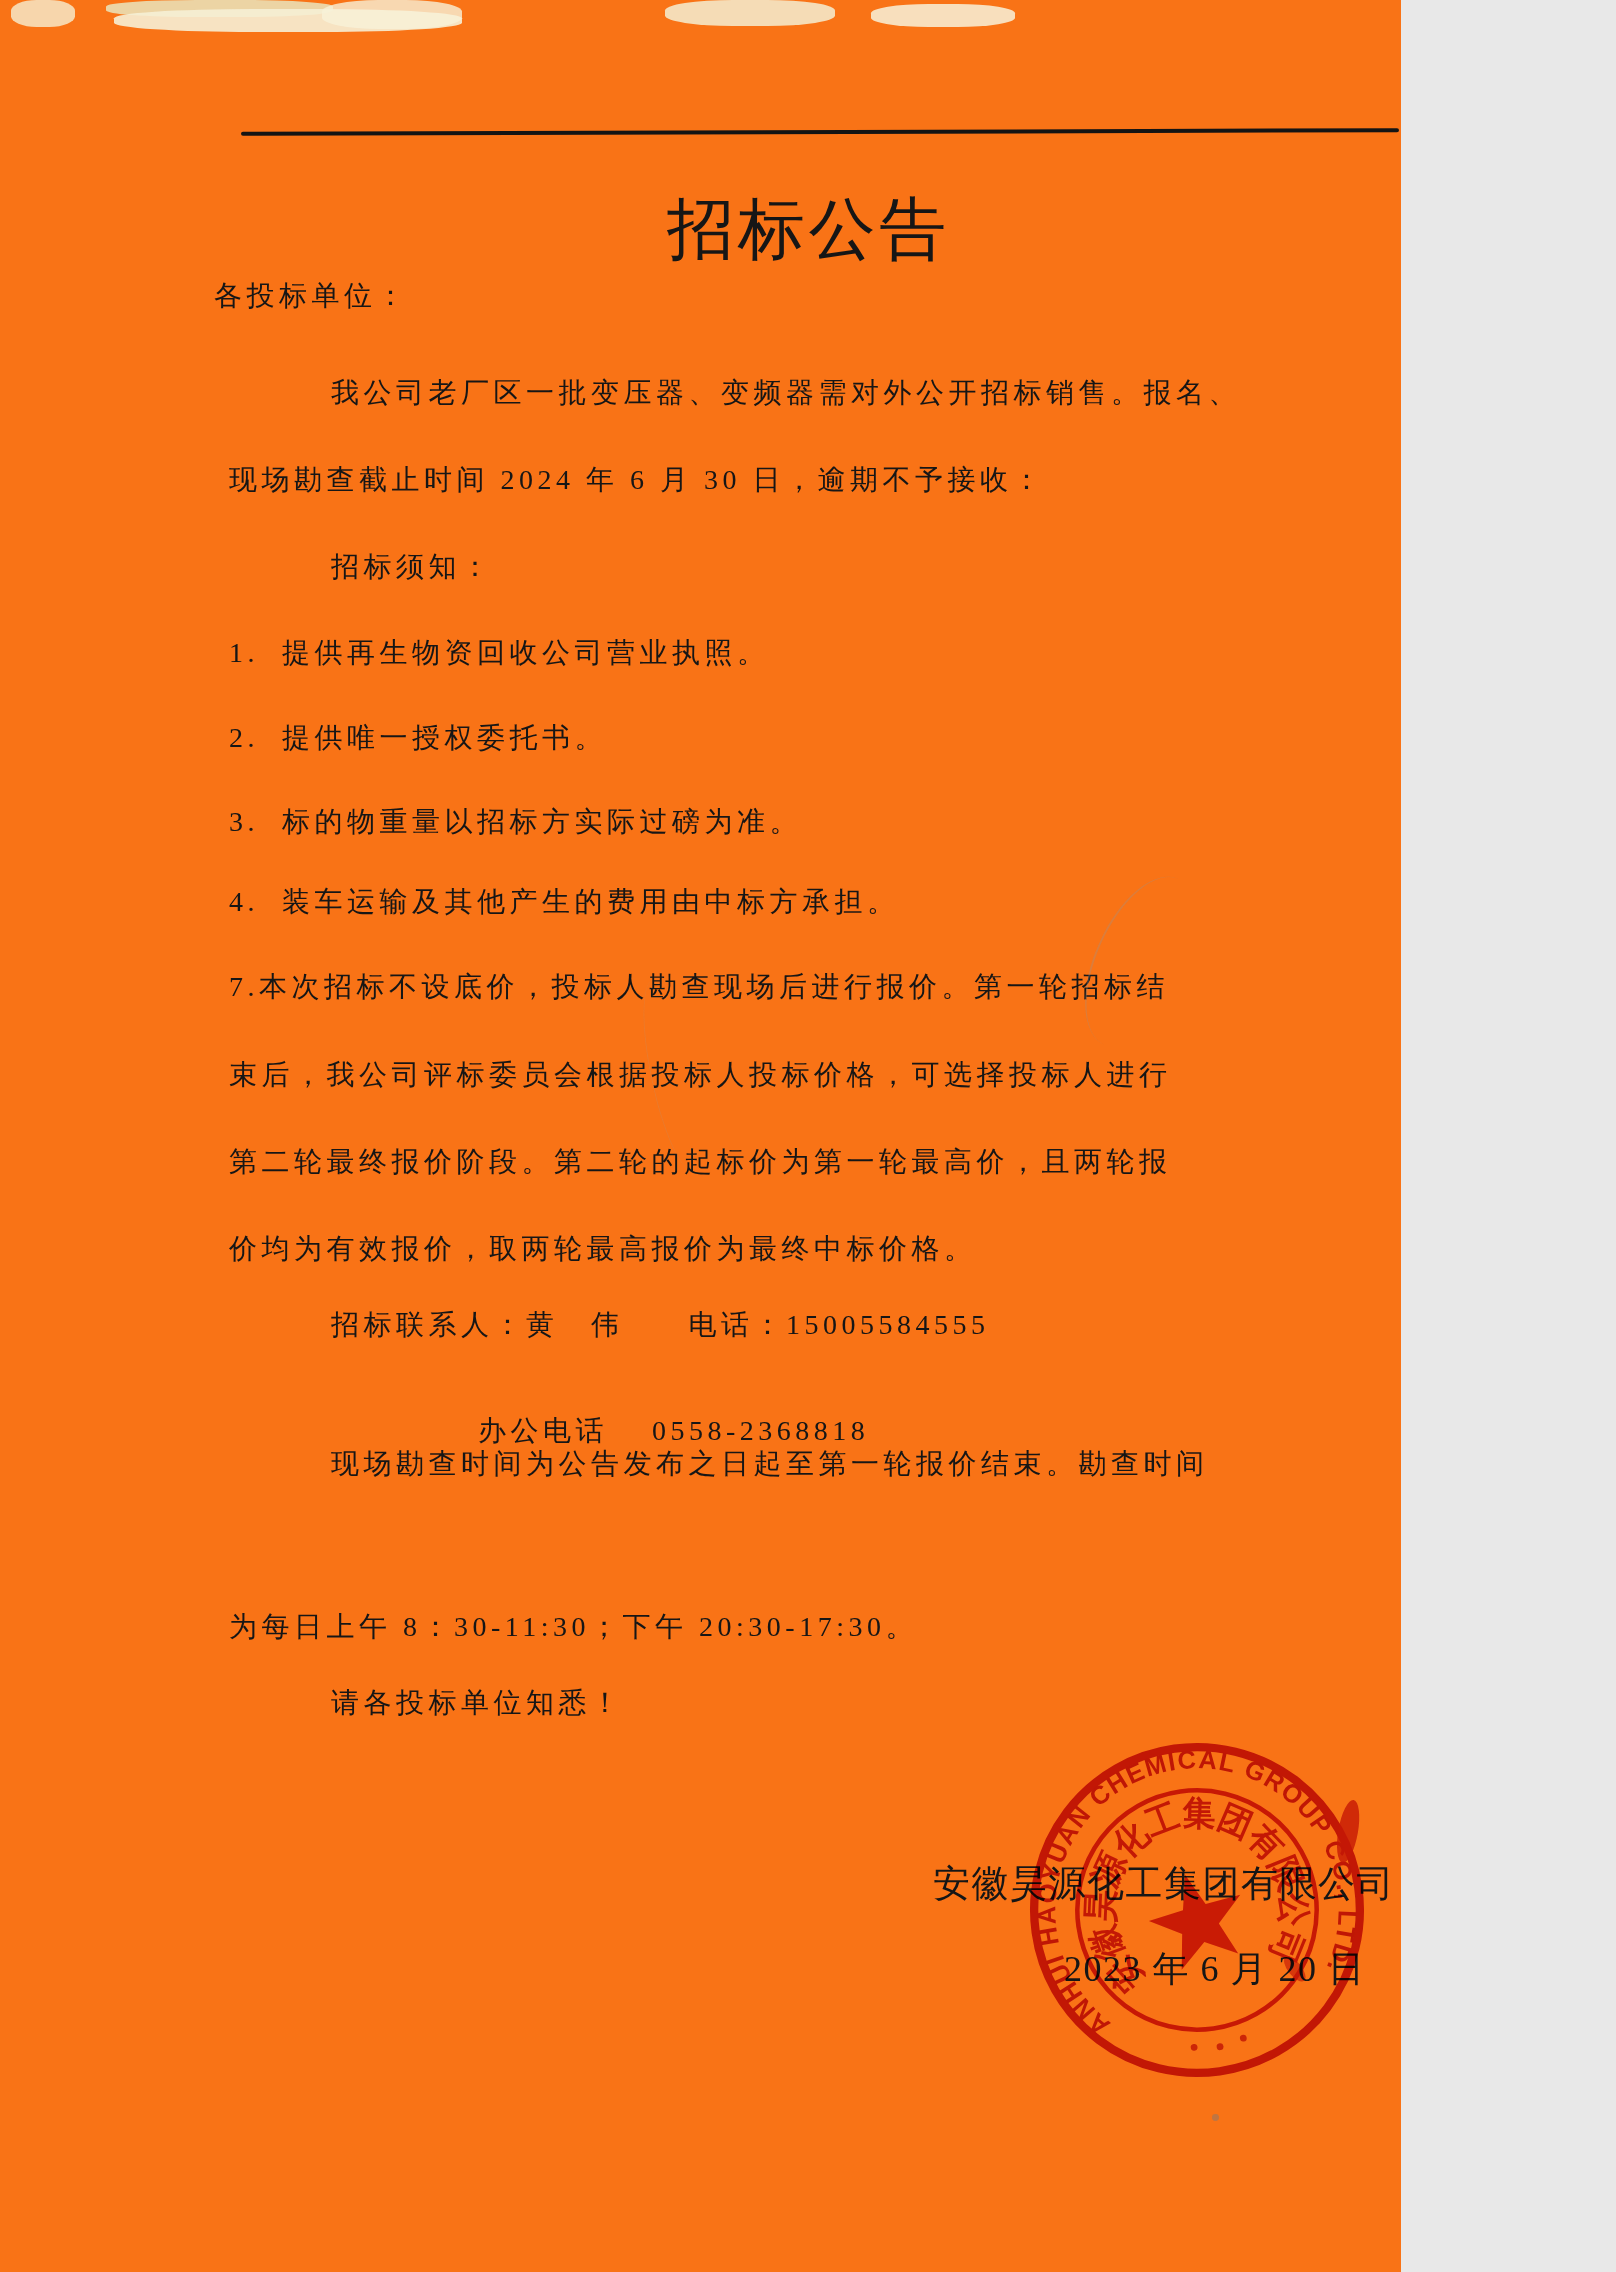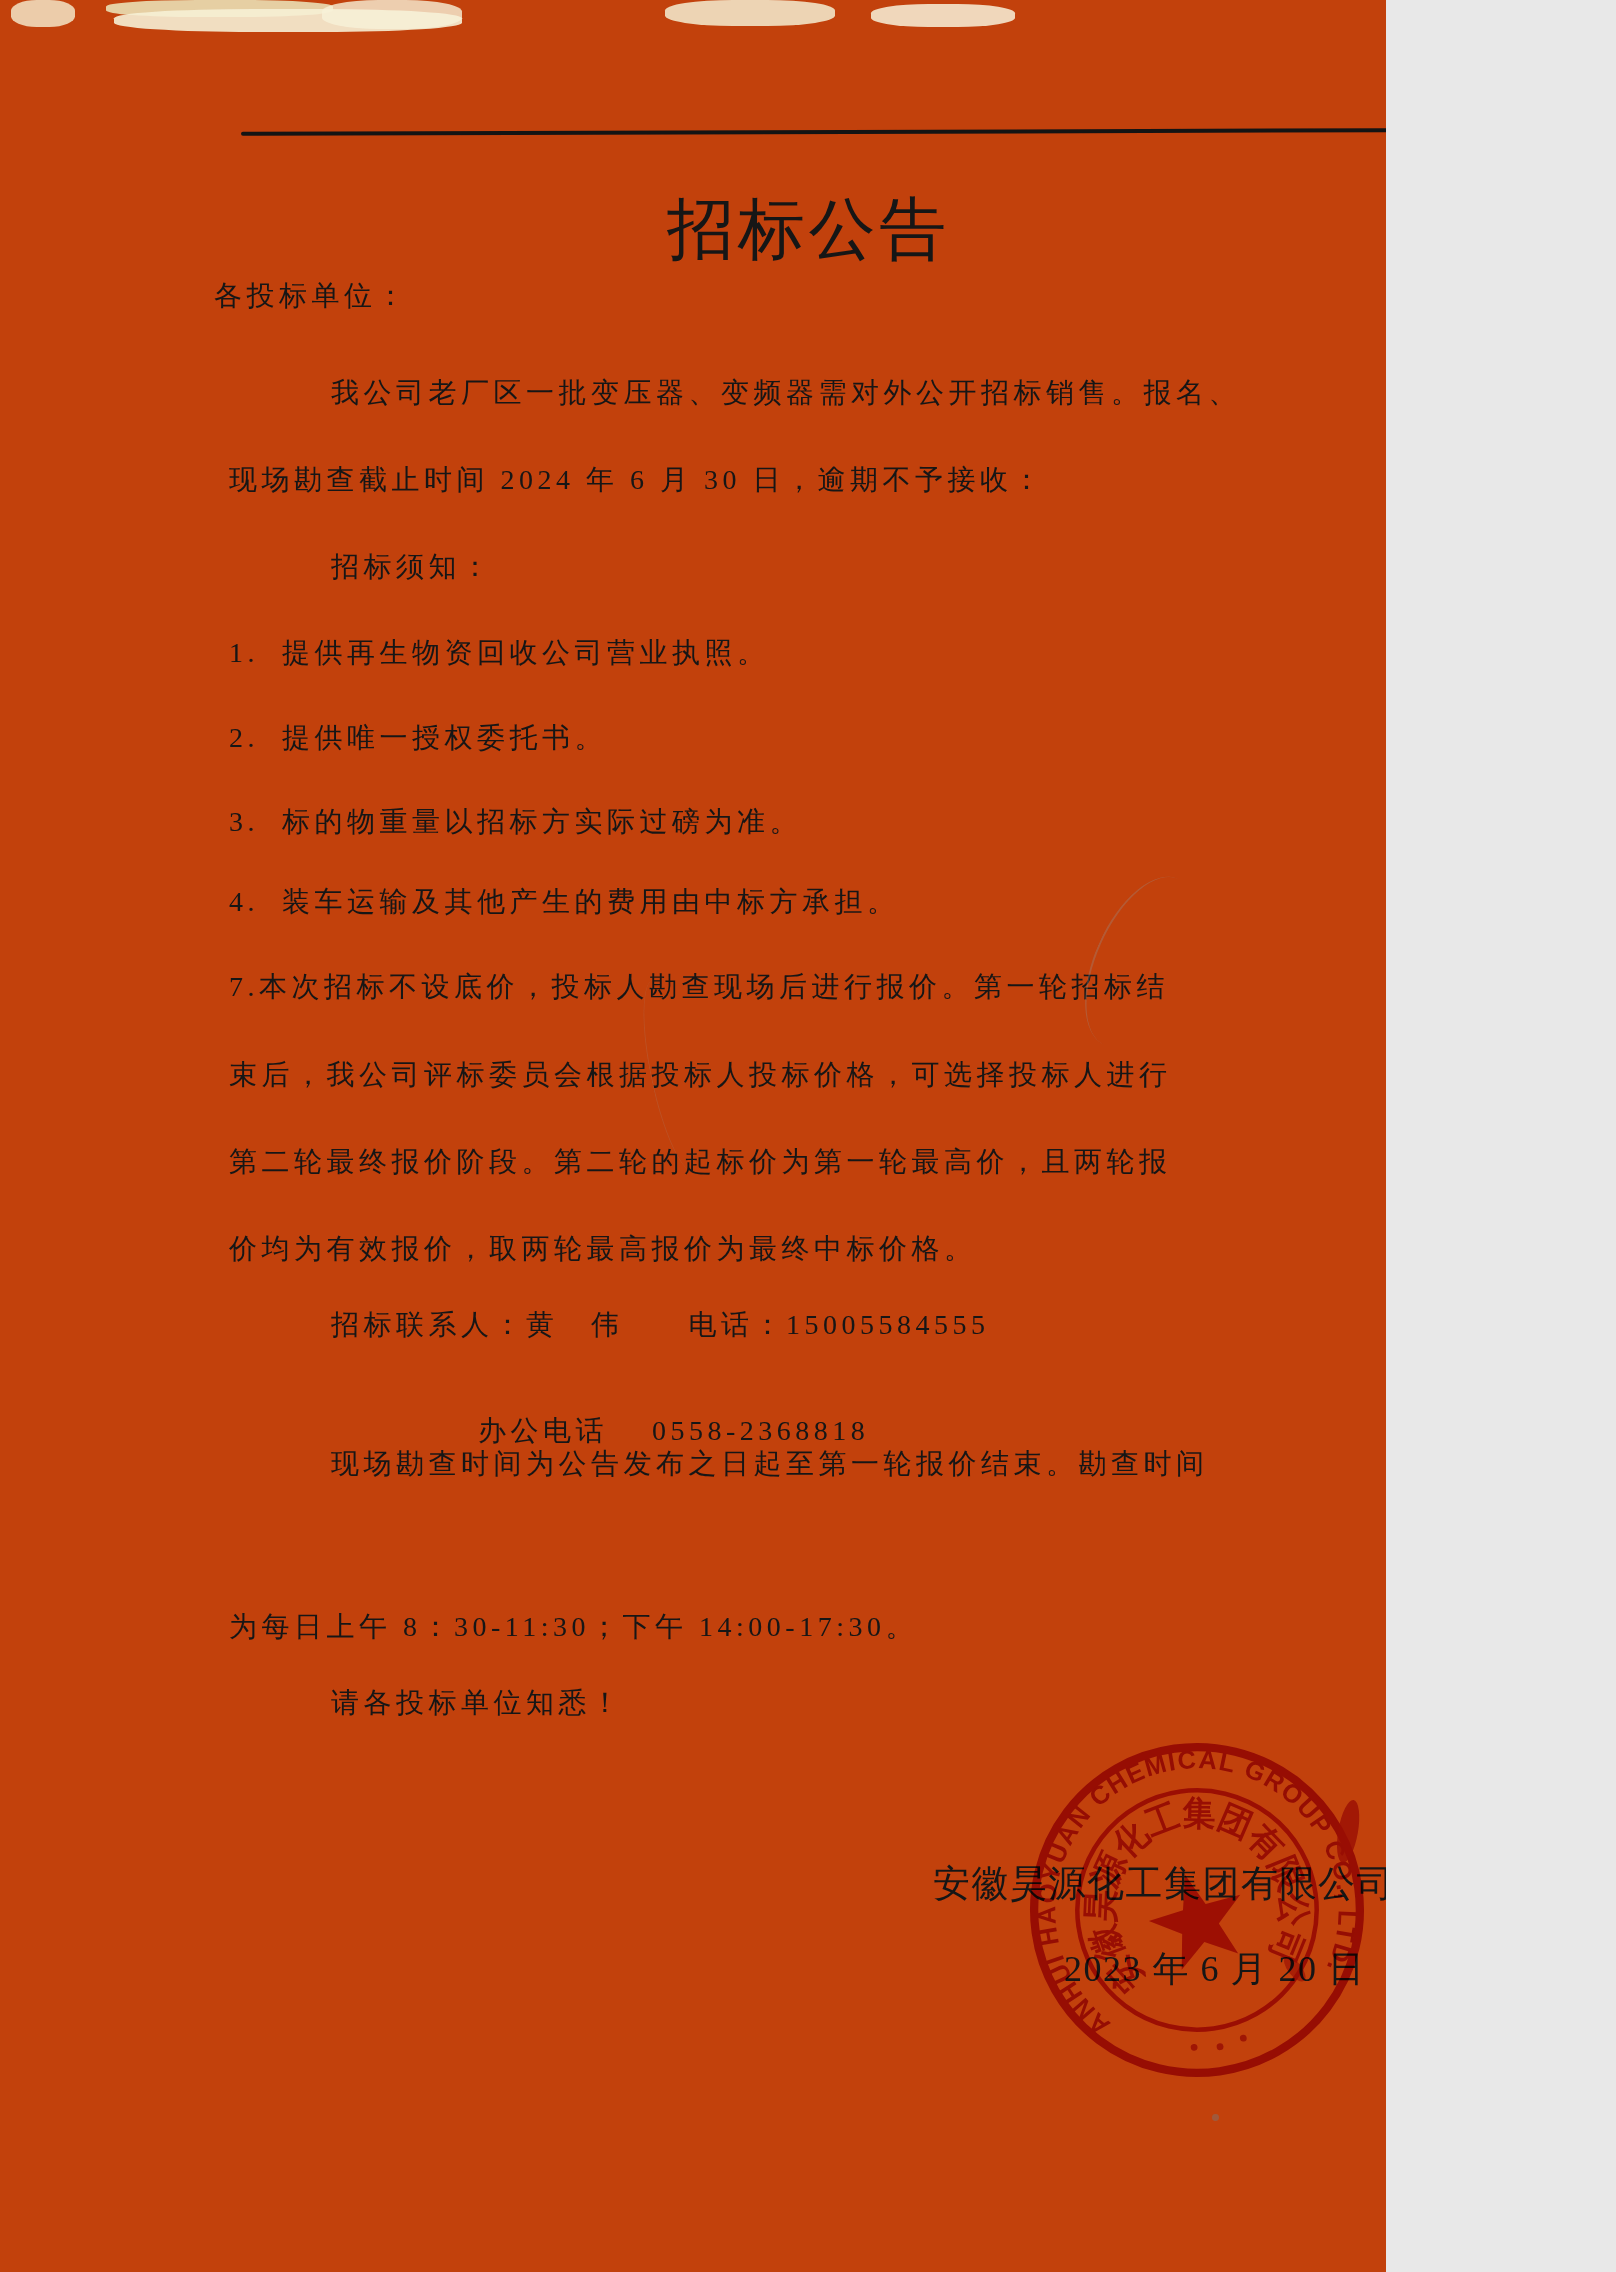--- a/index.html
+++ b/index.html
@@ -1,22 +1,23 @@
 <!DOCTYPE html>
 <html lang="zh" style="font-size:12px"><head>
 <meta charset="utf-8">
 <style>
   html,body{margin:0;padding:0;background:#e8e8e8;}
   #page{
     position:relative;
     width:1386px;height:2273px;
-    background:#c2410c;
+    background:#f97316;
     overflow:hidden;
     font-family:"Liberation Serif","DejaVu Serif",serif;
     color:#161616;
+    padding-left:15px;
   }
   
   .scan-blob{position:absolute;border-radius:40%;pointer-events:none;}
   
   #rule{
     position:absolute;left:241px;top:130px;width:1158px;height:3.8px;
     background:#141414;border-radius:2.3px;transform:rotate(-0.18deg);
   }
   #title{
     position:absolute;left:0;top:184px;width:1617px;
@@ -75,21 +76,21 @@
   <div class="ln" style="top:724px">2.  提供唯一授权委托书。</div>
   <div class="ln" style="top:808px">3.  标的物重量以招标方实际过磅为准。</div>
   <div class="ln" style="top:888px">4.  装车运输及其他产生的费用由中标方承担。</div>
   <div class="ln" style="top:973px">7.本次招标不设底价，投标人勘查现场后进行报价。第一轮招标结</div>
   <div class="ln" style="top:1148px">第二轮最终报价阶段。第二轮的起标价为第一轮最高价，且两轮报</div>
   <div class="ln" style="top:1061px">束后，我公司评标委员会根据投标人投标价格，可选择投标人进行</div>
   <div class="ln" style="top:1235px">价均为有效报价，取两轮最高报价为最终中标价格。</div>
   <div class="ln indent" style="top:1311px">招标联系人：黄　伟　　电话：15005584555</div>
   <div class="ln office" style="top:1417px">办公电话　 0558-2368818</div>
   <div class="ln indent" style="top:1450px">现场勘查时间为公告发布之日起至第一轮报价结束。勘查时间</div>
-  <div class="ln" style="top:1613px">为每日上午 8：30-11:30；下午 14:00-17:30。</div>
+  <div class="ln" style="top:1613px">为每日上午 8：30-11:30；下午 20:30-17:30。</div>
   <div class="ln indent" style="top:1689px">请各投标单位知悉！</div>
 
   <div class="sig" style="left:933px;top:1865px">安徽昊源化工集团有限公司</div>
   <div class="sig" style="left:1064px;top:1951px;font-size:36px">2023 年 6 月 20 日</div>
 
   <div class="smudge" id="smudge1"></div>
   <div class="smudge" id="smudge2"></div>
   <div class="smudge" id="smudge3"></div>
 
   <div id="stamp">

